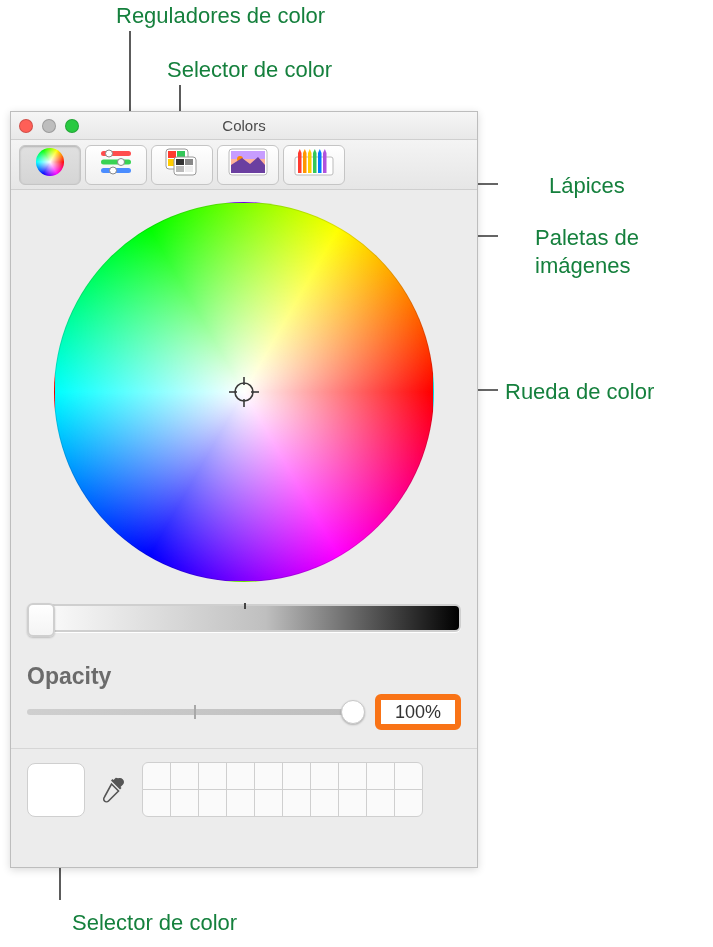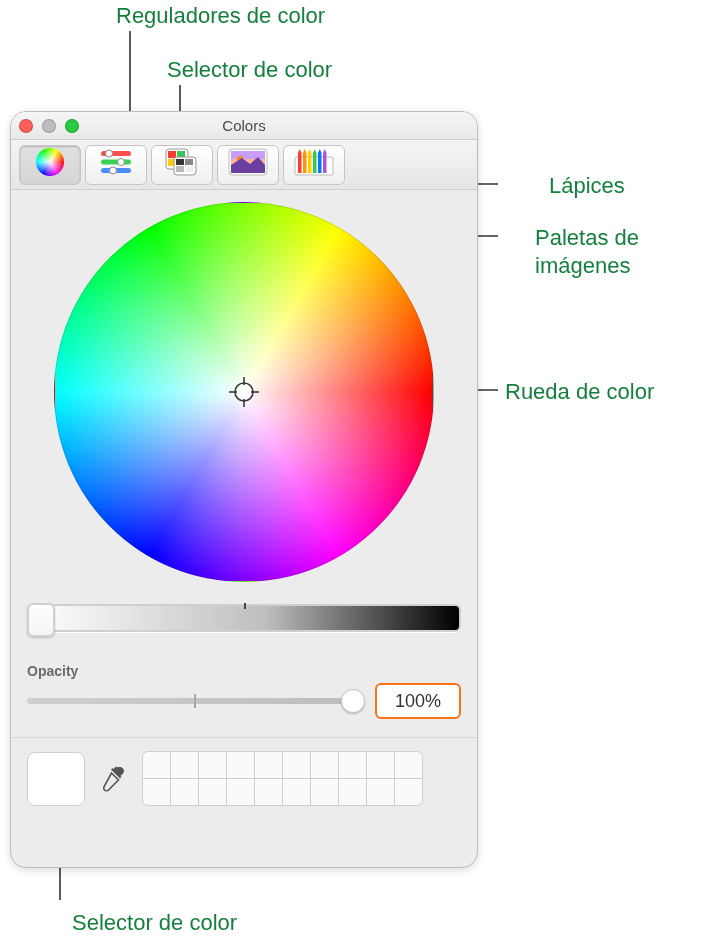--- a/index.html
+++ b/index.html
@@ -25,21 +25,21 @@
     pointer-events: none;
   }
   .window {
     position: absolute;
     left: 10px;
     top: 111px;
     width: 468px;
     height: 757px;
     background: #ececec;
     border: 1px solid #bdbdbd;
-    border-radius: 16px;
+    border-radius: 0;
     box-shadow: 0 1px 0 #fff inset, 0 2px 8px rgba(0,0,0,.15);
     overflow: hidden;
   }
   .titlebar {
     height: 28px;
     display: flex;
     align-items: center;
     padding: 0 8px;
     border-bottom: 1px solid #cfcfcf;
     background: linear-gradient(#f6f6f6,#e8e8e8);
@@ -95,41 +95,41 @@
     content:""; position:absolute; left:50%; top:-3px; width:2px; height:6px; background:#444;
   }
   .bright-knob {
     position:absolute; left:-2px; top:-3px;
     width:28px; height:34px;
     border: 2px solid #cfcfcf; border-radius:6px;
     background: linear-gradient(#fff,#f4f4f4);
     box-shadow: 0 1px 2px rgba(0,0,0,.2);
   }
   .opacity-section { margin-top: 28px; }
-  .op-label { font-size: 14px; color:#6b6b6b; font-weight:600; margin-bottom:4px;margin-top:31px; }
+  .op-label { font-size: 23px; color:#6b6b6b; font-weight:600; margin-bottom:4px;margin-top:31px; }
   .op-row { display:flex; align-items:center; gap:14px; }
   .op-slider {
     flex:1; height:6px; border-radius:3px;
     background: linear-gradient(to right,#cfcfcf,#bdbdbd);
     position:relative;
   }
   .op-slider::before, .op-slider::after{
     content:""; position:absolute; top:-4px; width:2px; height:14px; background:#a8a8a8;
   }
   .op-slider::before{ left:50%; }
   .op-slider::after{ display:none; }
   .op-knob{
     position:absolute; right:-4px; top:50%; transform:translateY(-50%);
     width:24px; height:24px; border-radius:50%;
     background:#fff; border:1px solid #c8c8c8;
     box-shadow:0 1px 2px rgba(0,0,0,.25);
   }
   .op-field{
     width:86px; height:36px;
-    border:2px solid #f97316; border-radius:6px;
+    border:6px solid #f97316; border-radius:6px;
     background:#fff; display:flex; align-items:center; justify-content:center;
     font-size:18px; color:#333;
   }
   .swatch-section{
     margin-top: 18px;
     border-top:1px solid #d6d6d6;
     padding: 14px 16px 18px 16px;
     display:flex; align-items:center; gap:14px;
     background:#ececec;
     margin-left:-16px; margin-right:-16px;

